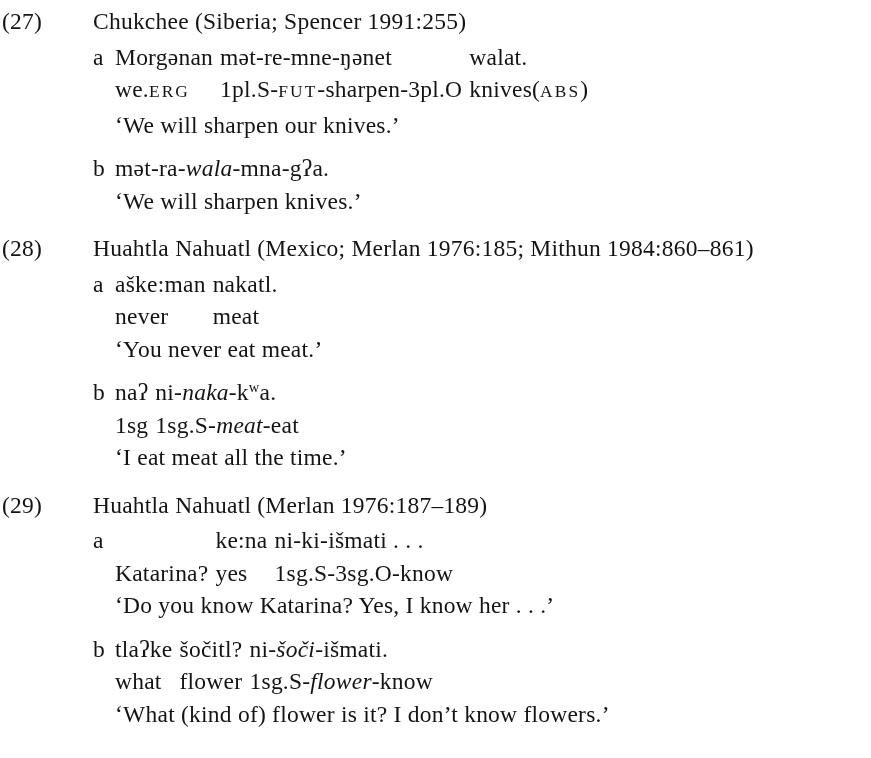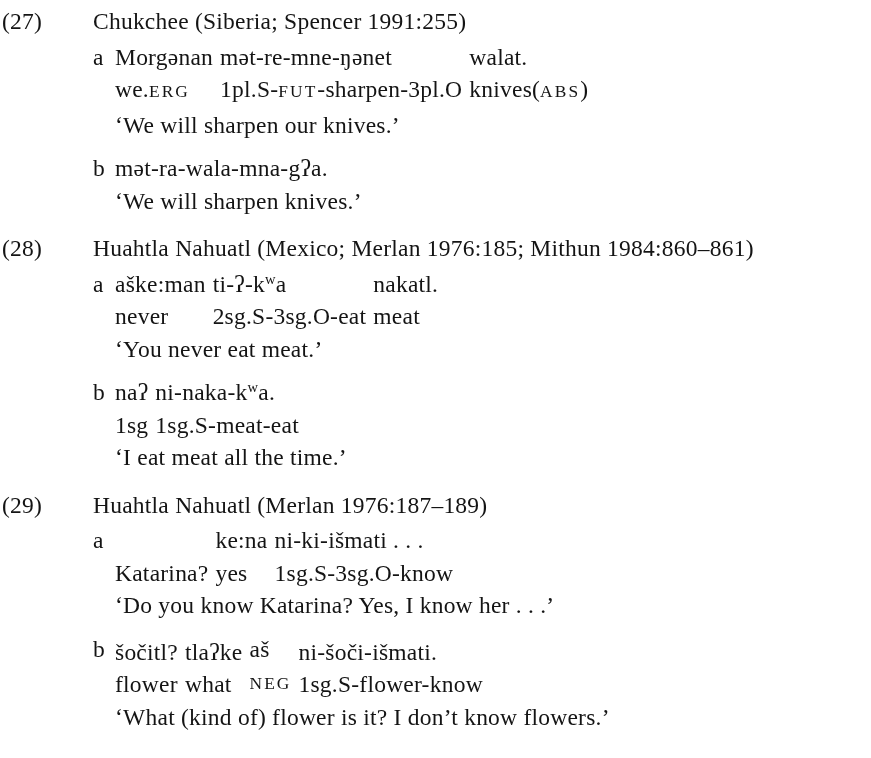--- a/index.html
+++ b/index.html
@@ -52,21 +52,21 @@
   .sc {
     font-size: 0.74em;
     letter-spacing: 0.12em;
   }
   .sup {
     display: inline-block;
     font-size: 0.62em;
     vertical-align: 0.55em;
     line-height: 0;
   }
-  .it { }
+  .it { font-style: italic; }
 </style>
 </head>
 <body>
 
 <main>
   <div id="examples-root">
       <section class="example">
         <div class="ex-number">(27)</div>
         <div class="ex-heading"><span class="lang">Chukchee</span><span class="cite"> (Siberia; Spencer 1991:255)</span></div>
         <div class="ex-item">
@@ -106,24 +106,20 @@
         <div class="ex-heading"><span class="lang">Huahtla Nahuatl</span><span class="cite"> (Mexico; Merlan 1976:185; Mithun 1984:860–861)</span></div>
         <div class="ex-item">
           <div class="ex-letter">a</div>
           <div class="item-body">
             <div class="gloss-row">
               <div class="gloss-col">
                 <div class="word-line"><span>aške:man</span></div>
                 <div class="gloss-line"><span>never</span></div>
               </div>
               <div class="gloss-col">
-                <div class="word-line"><span>ti-ʔ-k</span><span class="sup">w</span><span>a</span></div>
-                <div class="gloss-line"><span>2sg.S-3sg.O-eat</span></div>
-              </div>
-              <div class="gloss-col">
                 <div class="word-line"><span>nakatl.</span></div>
                 <div class="gloss-line"><span>meat</span></div>
               </div>
             </div>
             <div class="translation">‘You never eat meat.’</div>
           </div>
         </div>
         <div class="ex-item">
           <div class="ex-letter">b</div>
           <div class="item-body">
@@ -161,30 +157,26 @@
               </div>
             </div>
             <div class="translation">‘Do you know Katarina? Yes, I know her . . .’</div>
           </div>
         </div>
         <div class="ex-item">
           <div class="ex-letter">b</div>
           <div class="item-body">
             <div class="gloss-row">
               <div class="gloss-col">
-                <div class="word-line"><span>šočitl?</span></div>
-                <div class="gloss-line"><span>flower</span></div>
-              </div>
-              <div class="gloss-col">
                 <div class="word-line"><span>tlaʔke</span></div>
                 <div class="gloss-line"><span>what</span></div>
               </div>
               <div class="gloss-col">
-                <div class="word-line"><span>aš</span></div>
-                <div class="gloss-line"><span class="sc">NEG</span></div>
+                <div class="word-line"><span>šočitl?</span></div>
+                <div class="gloss-line"><span>flower</span></div>
               </div>
               <div class="gloss-col">
                 <div class="word-line"><span>ni-</span><span class="it">šoči</span><span>-išmati.</span></div>
                 <div class="gloss-line"><span>1sg.S-</span><span class="it">flower</span><span>-know</span></div>
               </div>
             </div>
             <div class="translation">‘What (kind of) flower is it? I don’t know flowers.’</div>
           </div>
         </div>
       </section>

